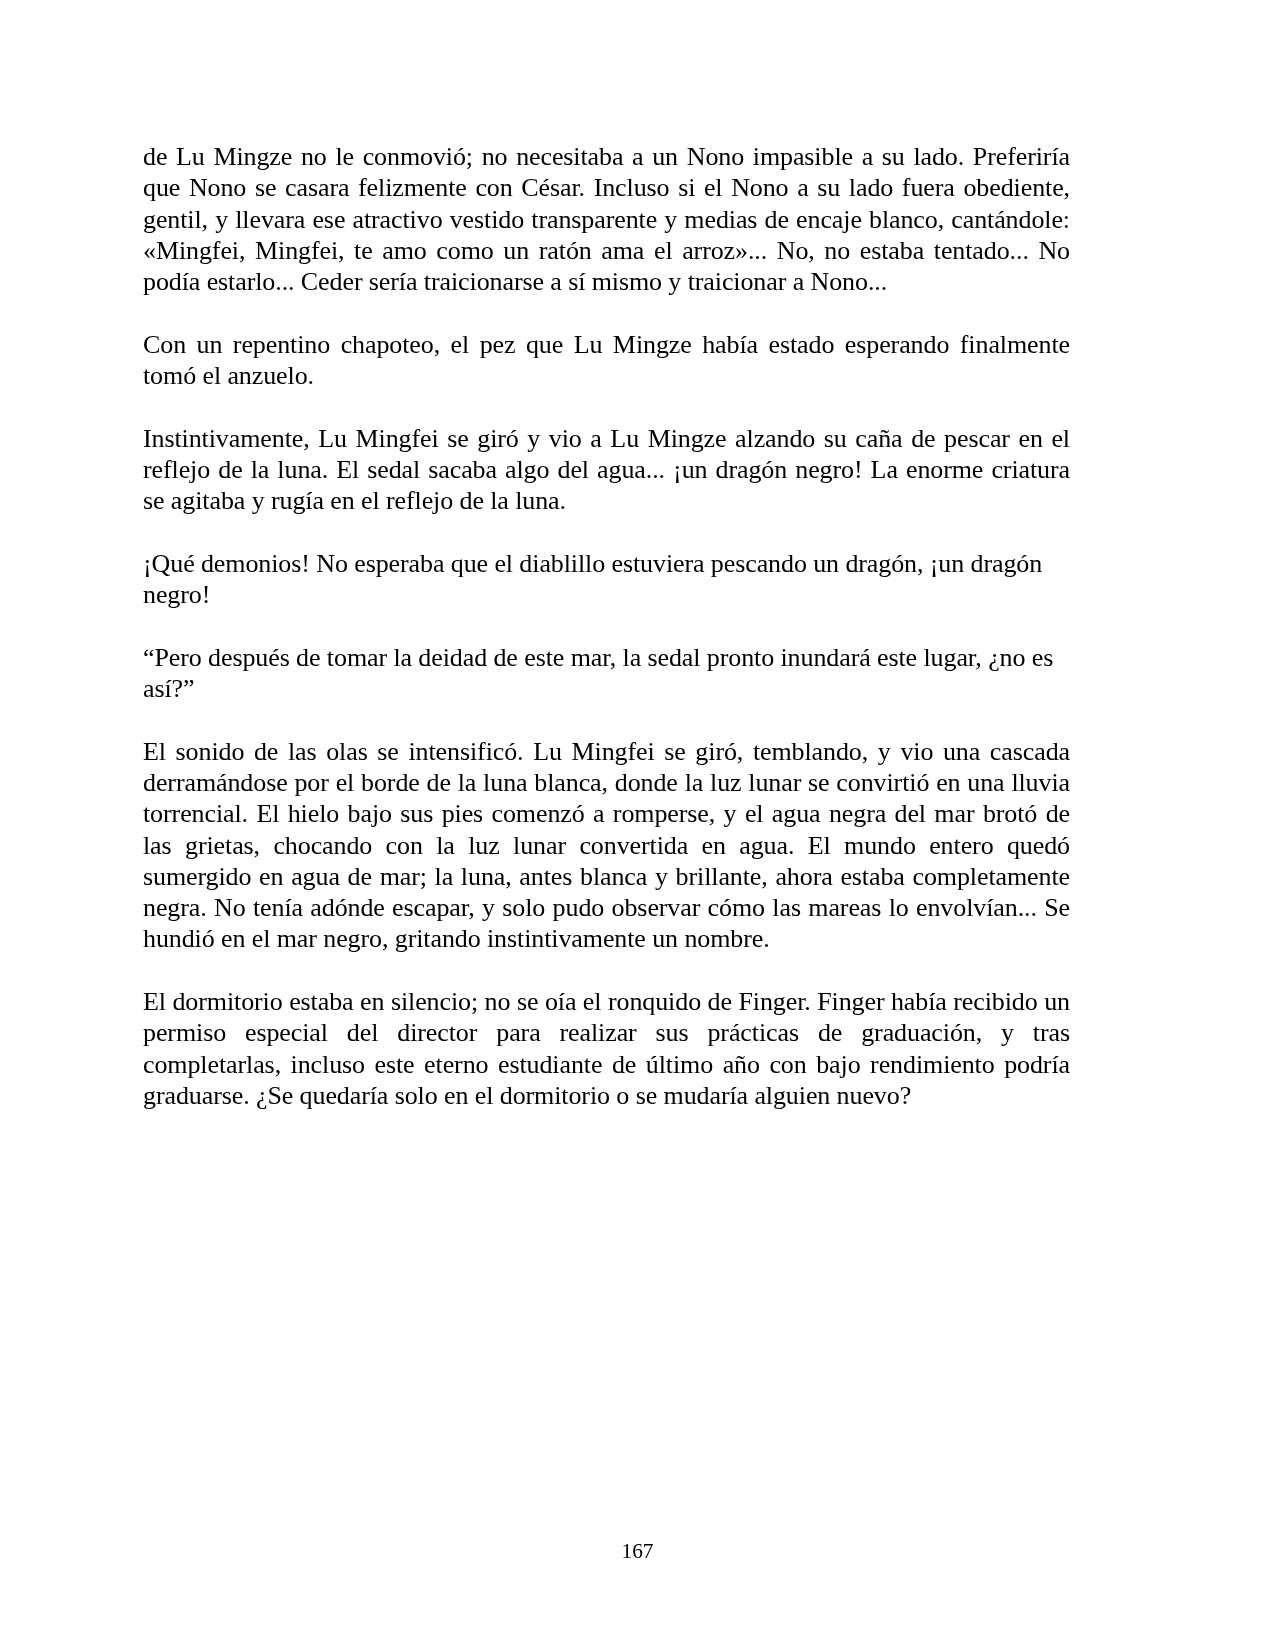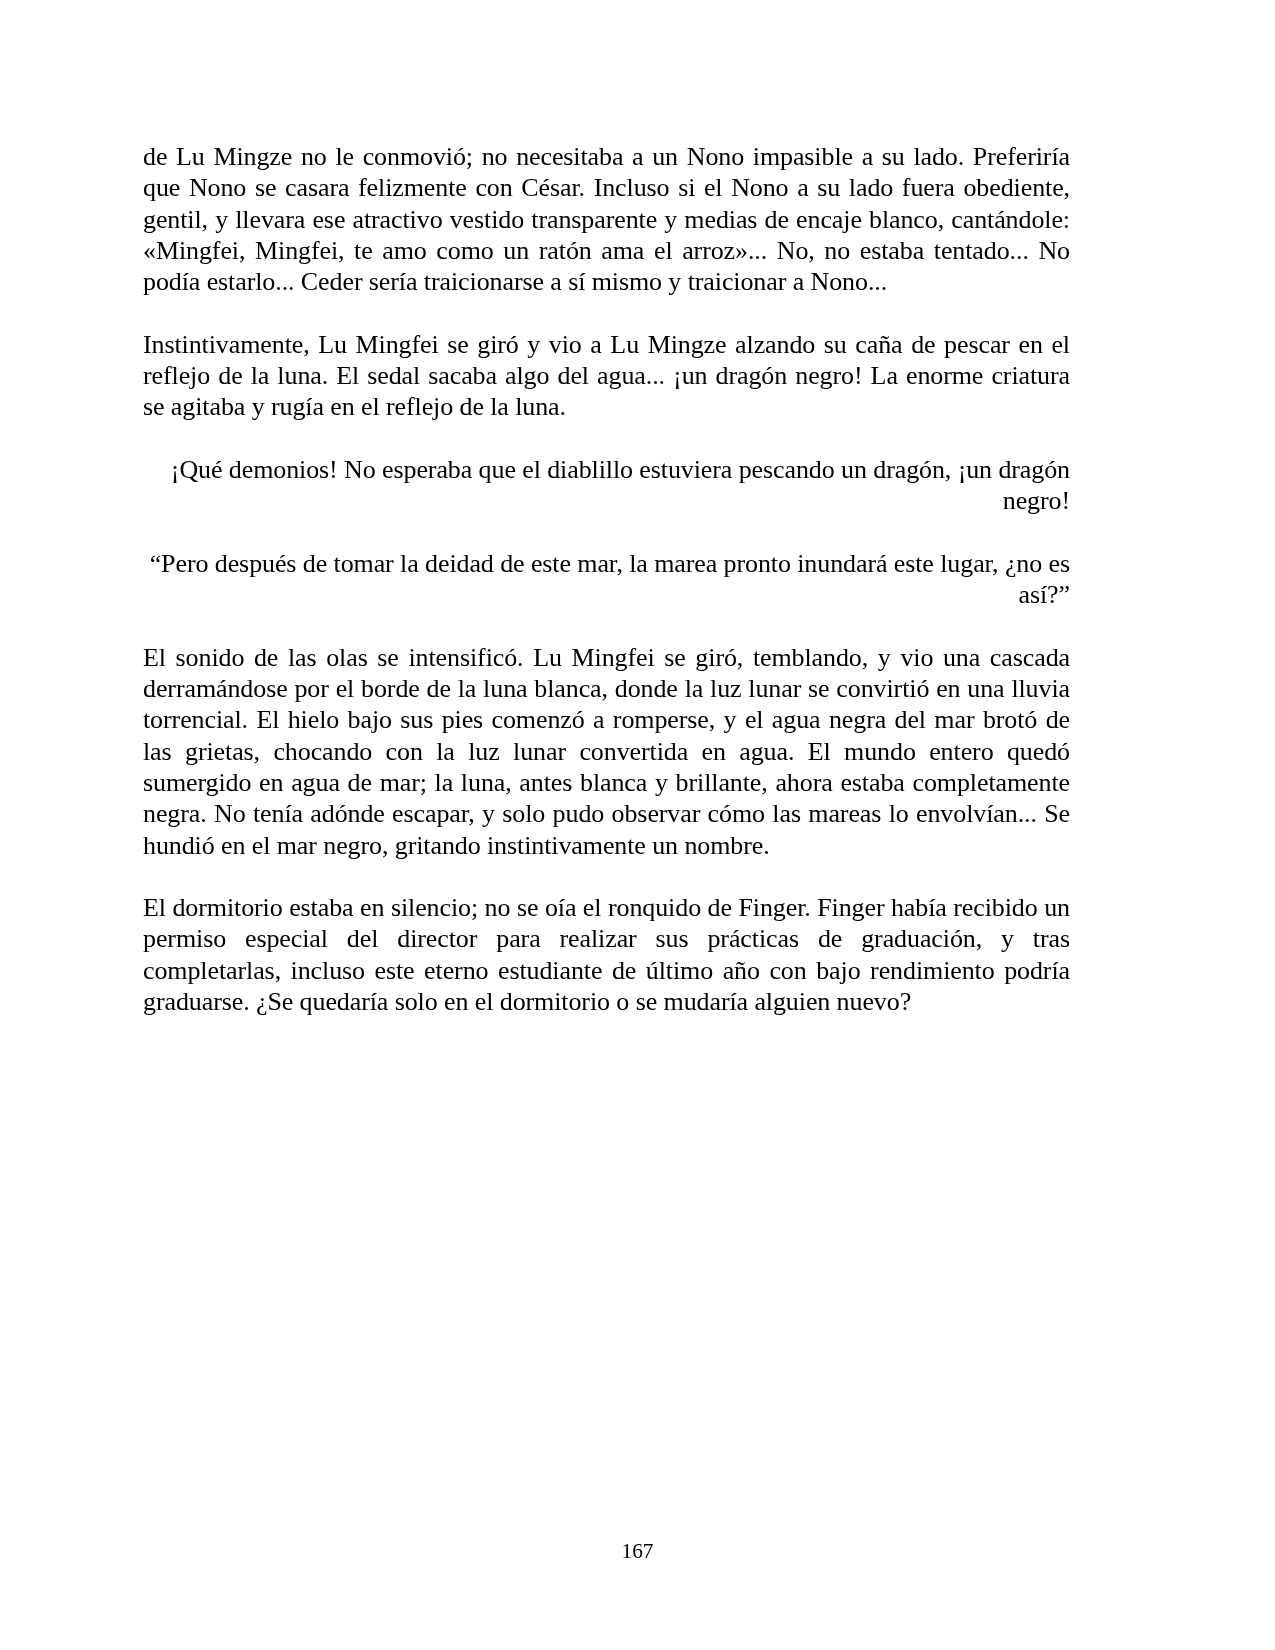--- a/index.html
+++ b/index.html
@@ -22,37 +22,38 @@
       width: 927px;
     }
     .para {
       font-size: 26px;
       line-height: 31.3px;
       text-align: justify;
       margin: 0 0 31.3px 0;
       letter-spacing: -0.1px;
     }
     .para.left {
-      text-align: right;
+      text-align: left;
     }
     .page-number {
       position: absolute;
       left: 0;
       width: 1275px;
       top: 1538px;
       text-align: center;
       font-size: 21.3px;
       line-height: 26px;
     }
   </style>
 </head>
 <body>
 
 <div class="page">
   <p class="para">de Lu Mingze no le conmovió; no necesitaba a un Nono impasible a su lado. Preferiría que Nono se casara felizmente con César. Incluso si el Nono a su lado fuera obediente, gentil, y llevara ese atractivo vestido transparente y medias de encaje blanco, cantándole: «Mingfei, Mingfei, te amo como un ratón ama el arroz»... No, no estaba tentado... No podía estarlo... Ceder sería traicionarse a sí mismo y traicionar a Nono...</p>
+  <p class="para">Con un repentino chapoteo, el pez que Lu Mingze había estado esperando finalmente tomó el anzuelo.</p>
   <p class="para">Instintivamente, Lu Mingfei se giró y vio a Lu Mingze alzando su caña de pescar en el reflejo de la luna. El sedal sacaba algo del agua... ¡un dragón negro! La enorme criatura se agitaba y rugía en el reflejo de la luna.</p>
   <p class="para left">¡Qué demonios! No esperaba que el diablillo estuviera pescando un dragón, ¡un dragón negro!</p>
-  <p class="para left">“Pero después de tomar la deidad de este mar, la marea pronto inundará este lugar, ¿no es así?”</p>
+  <p class="para left">“Pero después de tomar la deidad de este mar, la sedal pronto inundará este lugar, ¿no es así?”</p>
   <p class="para">El sonido de las olas se intensificó. Lu Mingfei se giró, temblando, y vio una cascada derramándose por el borde de la luna blanca, donde la luz lunar se convirtió en una lluvia torrencial. El hielo bajo sus pies comenzó a romperse, y el agua negra del mar brotó de las grietas, chocando con la luz lunar convertida en agua. El mundo entero quedó sumergido en agua de mar; la luna, antes blanca y brillante, ahora estaba completamente negra. No tenía adónde escapar, y solo pudo observar cómo las mareas lo envolvían... Se hundió en el mar negro, gritando instintivamente un nombre.</p>
   <p class="para">El dormitorio estaba en silencio; no se oía el ronquido de Finger. Finger había recibido un permiso especial del director para realizar sus prácticas de graduación, y tras completarlas, incluso este eterno estudiante de último año con bajo rendimiento podría graduarse. ¿Se quedaría solo en el dormitorio o se mudaría alguien nuevo?</p>
 </div>
 
 <div class="page-number">167</div>
 
 </body></html>

